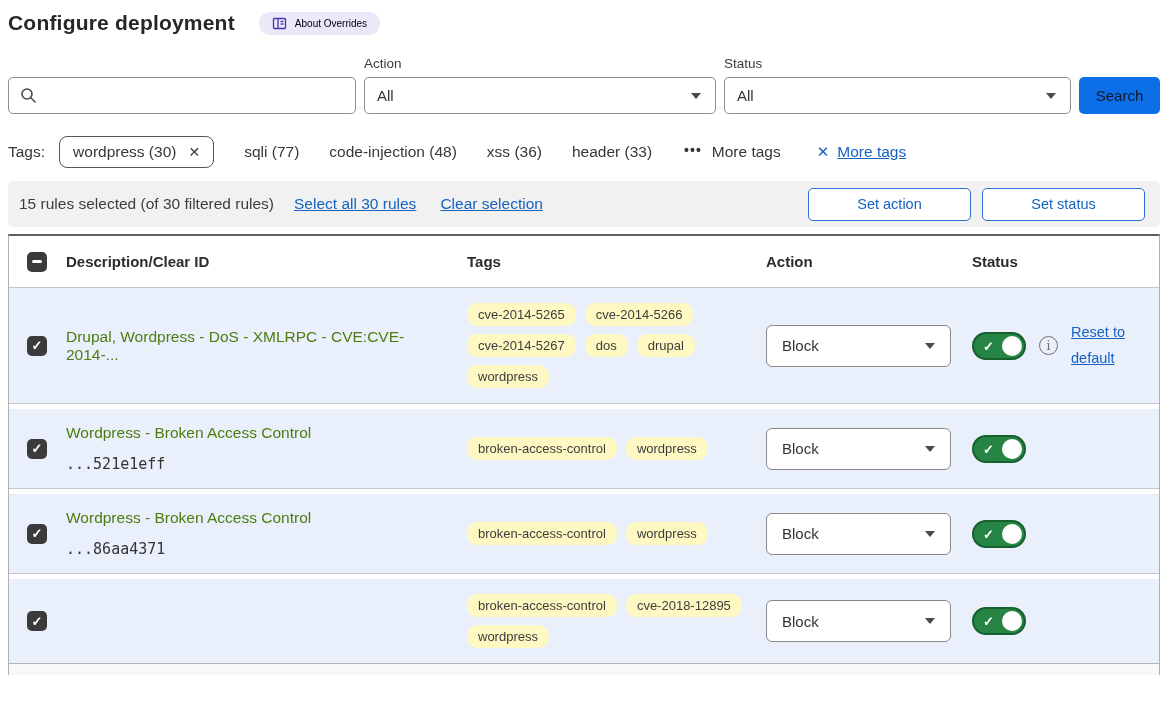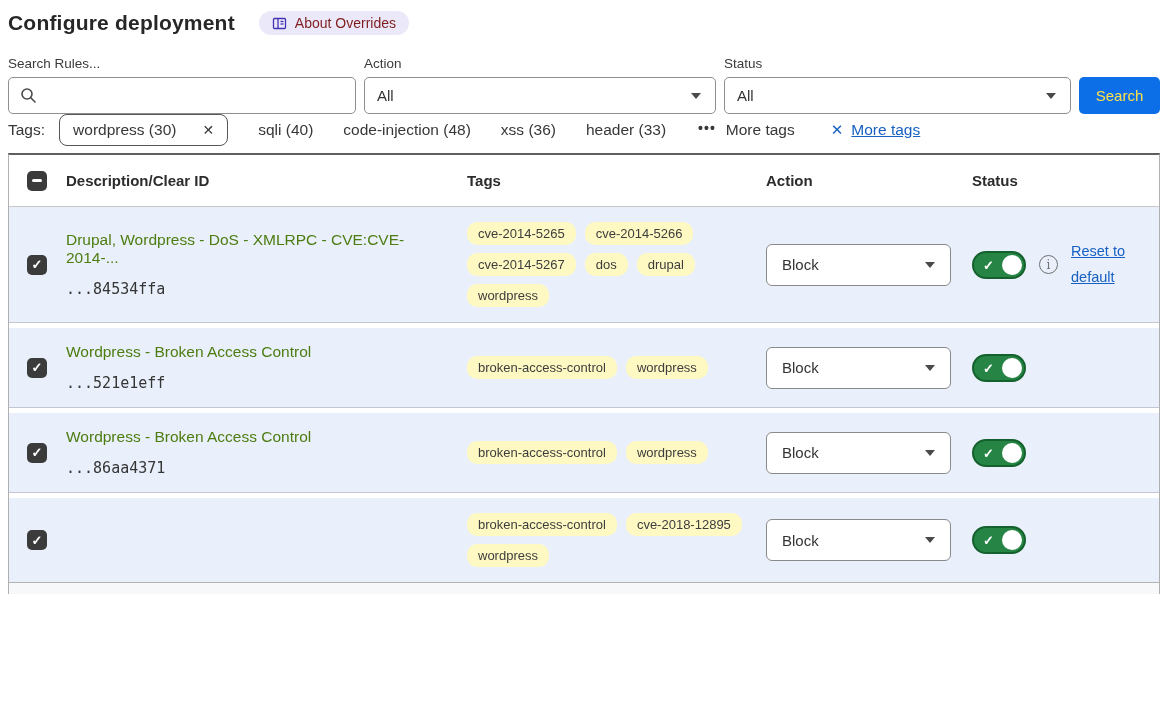--- a/index.html
+++ b/index.html
@@ -11,50 +11,50 @@
     background: #fff;
     font-family: "Liberation Sans", sans-serif;
     color: #333;
     padding: 0 7px 0 8px;
   }
   
   .hdr { display:flex; align-items:center; gap:24px; padding-top:11px; }
   .hdr-title { font-size:21px; font-weight:700; color:#272727; letter-spacing:.2px; }
   .badge {
     display:inline-flex; align-items:center; gap:8px;
-    background:#ebe8f9; color:#7f1d1d;
-    border-radius:13px; padding:4px 13px; font-size:14px; cursor:pointer;
+    background:#ebe8f9; color:#000000;
+    border-radius:13px; padding:4px 13px; font-size:10px; cursor:pointer;
   }
   .badge svg { display:block; }
   
   .filters { display:flex; gap:8px; margin-top:21px; align-items:flex-end; }
   .fld { display:flex; flex-direction:column; }
   .fld-label { font-size:13.5px; color:#3a3a3a; margin-bottom:6px; }
   .inp, .sel {
     height:37px; border:1px solid #8f8f8f; border-radius:5px; background:#fff;
     font-size:15px; color:#333; display:flex; align-items:center;
   }
   .search-wrap { position:relative; width:348px; }
   .search-wrap input {
     width:100%; height:37px; border:1px solid #8f8f8f; border-radius:5px;
     padding:0 10px 0 38px; font-size:15px; font-family:inherit; outline:none;
   }
   .search-wrap .mag { position:absolute; left:12px; top:10px; }
   .sel { justify-content:space-between; padding:0 14px 0 12px; cursor:pointer; }
   .sel-action { width:352px; } .sel-status { width:347px; }
   .caret { width:0; height:0; border-left:5px solid transparent; border-right:5px solid transparent; border-top:6px solid #4a4a4a; }
   .btn-search {
-    width:89px; height:37px; background:#0d6fe8; color:#fde047; border:none;
+    width:89px; height:37px; background:#0d6fe8; color:#0f172a; border:none;
     border-radius:5px; font-size:15px; font-family:inherit; cursor:pointer;
   }
   
-  .tagsbar { display:flex; align-items:center; font-size:15.5px; color:#373737; }
+  .tagsbar { display:flex; align-items:center; margin-top:22px; font-size:15.5px; color:#373737; }
   .tagsbar-label { margin-right:14px; }
   .sel-tag-pill {
-    display:inline-flex; align-items:center; gap:26px;
+    display:inline-flex; align-items:center; gap:12px;
     border:1.5px solid #565656; border-radius:8px; padding:6px 13px; cursor:pointer;
   }
   .sel-tag-pill .x { font-size:14px; color:#3a3a3a; }
   .tag-opt { margin-left:30px; cursor:pointer; }
   .more-tags { margin-left:32px; display:inline-flex; align-items:center; gap:10px; cursor:pointer; }
   .more-tags .dots { letter-spacing:1px; font-weight:700; font-size:14px; position:relative; top:-2px; }
   .clear-tags { margin-left:36px; color:#1661c1; display:inline-flex; align-items:center; gap:8px; cursor:pointer; }
   .clear-tags .x { font-size:15px; }
   .clear-tags .lbl { text-decoration:underline; }
   
@@ -131,21 +131,20 @@
         <line x1="6" y1="2.5" x2="6" y2="12.5"></line>
         <line x1="8.5" y1="5.5" x2="11.5" y2="5.5"></line>
         <line x1="8.5" y1="8" x2="11.5" y2="8"></line>
       </svg>
       <span>About Overrides</span>
     </div>
   </div>
 
   <div class="filters">
     <div class="fld">
-      <span class="fld-label">Search Rules...</span>
       <div class="search-wrap">
         <svg class="mag" width="17" height="17" viewBox="0 0 17 17" fill="none" stroke="#4a4a4a" stroke-width="1.6" stroke-linecap="round">
           <circle cx="7" cy="7" r="5"></circle>
           <line x1="10.8" y1="10.8" x2="15" y2="15"></line>
         </svg>
         <input type="text" value="" style="">
       </div>
     </div>
     <div class="fld">
       <span class="fld-label">Action</span>
@@ -163,31 +162,42 @@
     </div>
     <button class="btn-search">Search</button>
   </div>
 
   <div class="tagsbar">
     <span class="tagsbar-label">Tags:</span>
     <span class="sel-tag-pill">
       <span>wordpress (30)</span>
       <span class="x">✕</span>
     </span>
-    <span id="tag-options"><span class="tag-opt">sqli (40)</span><span class="tag-opt">code-injection (48)</span><span class="tag-opt">xss (36)</span><span class="tag-opt">header (33)</span></span>
+    <span id="tag-options"><span class="tag-opt">sqli (77)</span><span class="tag-opt">code-injection (48)</span><span class="tag-opt">xss (36)</span><span class="tag-opt">header (33)</span></span>
     <span class="more-tags">
       <span class="dots">•••</span>
       <span>More tags</span>
     </span>
     <span class="clear-tags">
       <span class="x">✕</span>
       <span class="lbl">More tags</span>
     </span>
   </div>
 
+  <div class="selbar">
+    <span>15 rules selected (of 30 filtered rules)</span>
+    <span class="links">
+      <span class="blue-link">Select all 30 rules</span>
+      <span class="blue-link">Clear selection</span>
+    </span>
+    <span class="bulk">
+      <button class="btn-outline">Set action</button>
+      <button class="btn-outline">Set status</button>
+    </span>
+  </div>
 
   <div class="tbl">
     <div class="trow thead">
       <div class="c-check">
         <div class="cbox">
             <span class="bar"></span>
           </div>
       </div>
       <div class="c-desc">Description/Clear ID</div>
       <div class="c-tags">Tags</div>
@@ -196,21 +206,20 @@
     </div>
     <div id="table-body">
   <div class="trow rule-row">
     <div class="c-check">
       <div class="cbox">
               <span class="tick">✓</span>
             </div>
     </div>
     <div class="c-desc">
       <div class="desc-line">Drupal, Wordpress - DoS - XMLRPC - CVE:CVE-2014-...</div>
-      <div class="rule-id">...84534ffa</div>
     </div>
     <div class="c-tags">
       <div class="chips">
               <span class="tag-chip">cve-2014-5265</span>
               <span class="tag-chip">cve-2014-5266</span>
               <span class="tag-chip">cve-2014-5267</span>
               <span class="tag-chip">dos</span>
               <span class="tag-chip">drupal</span>
               <span class="tag-chip">wordpress</span>
             </div>

